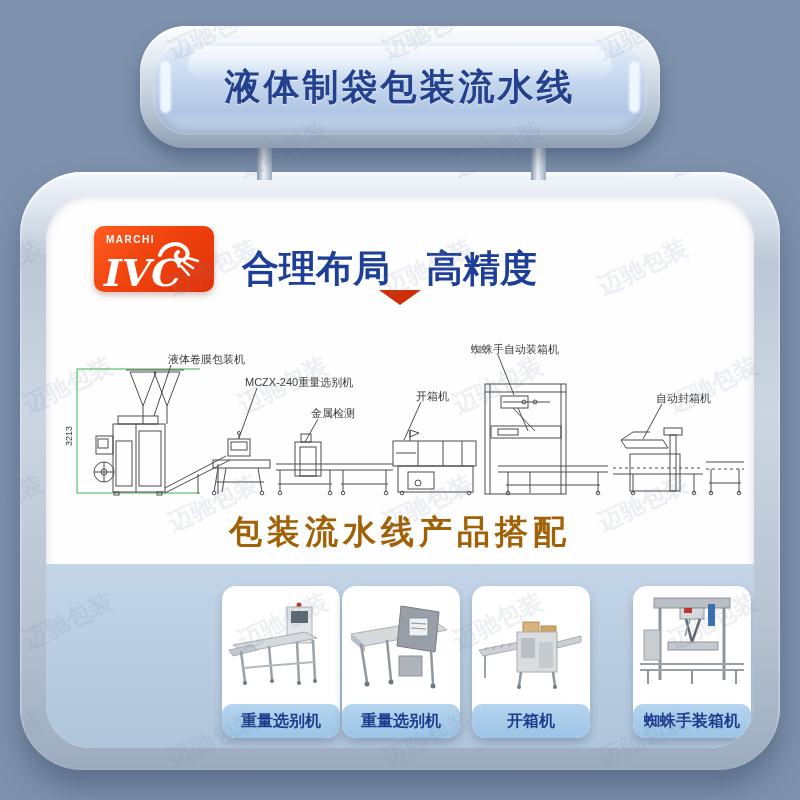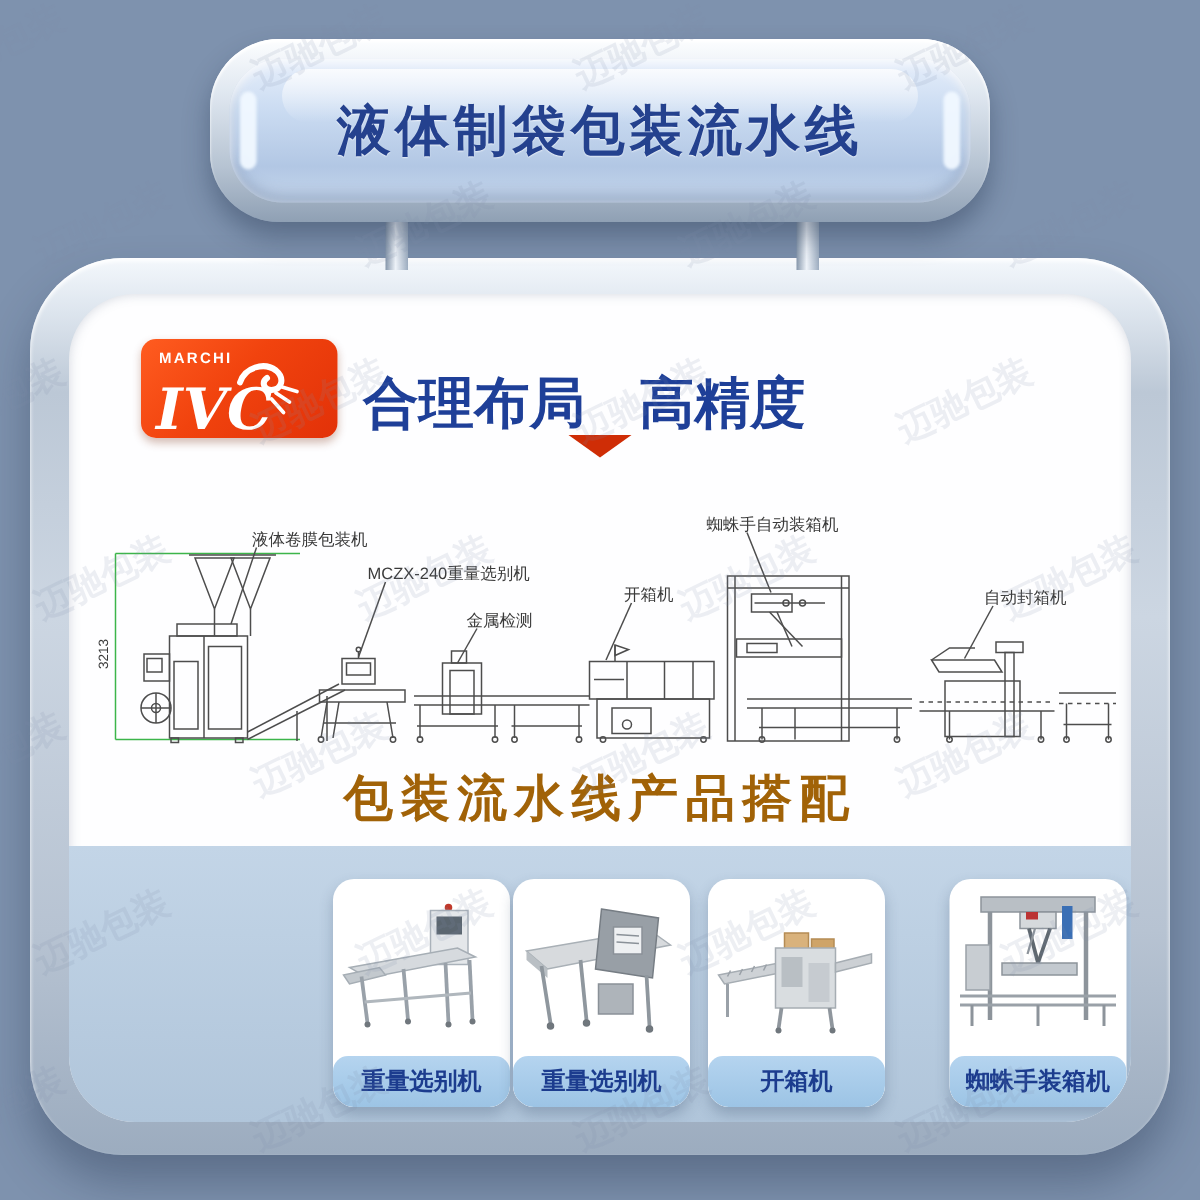--- a/index.html
+++ b/index.html
@@ -36,21 +36,21 @@
        background:linear-gradient(180deg,#f4f8fc 0%,#dde5ee 6%,#bcc8d6 15%,#ccd6e2 40%,#b7c3d2 75%,#9cacbf 100%);
        box-shadow:0 18px 30px rgba(28,44,70,.35), inset 0 2px 3px #fff;z-index:4;}
   .card-inner{position:absolute;left:26px;top:24px;right:26px;bottom:22px;border-radius:44px;
        overflow:hidden;background:#fefeff;box-shadow:inset 0 0 8px rgba(100,115,140,.28);}
   .card-blue{position:absolute;left:0;right:0;top:368px;bottom:0;
        background:linear-gradient(180deg,#c3d5e7,#b0c5da);}
 
   
   .logo{position:absolute;left:48px;top:30px;width:120px;height:66px;border-radius:10px;
        background:linear-gradient(135deg,#ff5c20 0%,#f1430e 45%,#e23108 100%);
-       box-shadow:0 3px 6px rgba(120,40,10,.3);padding-left:11px;}
+       box-shadow:0 3px 6px rgba(120,40,10,.3);}
   .logo-fold{position:absolute;left:50%;top:94px;margin-left:-21px;width:0;height:0;
        border-left:21px solid transparent;border-right:21px solid transparent;
        border-top:15px solid #cf2d06;}
   .logo-brand{position:absolute;left:12px;top:8px;font-size:10px;font-weight:bold;
        letter-spacing:1.5px;color:#fff;}
   .logo-glyph{position:absolute;left:8px;top:16px;}
 
   
   .headline{position:absolute;left:196px;top:48px;display:flex;gap:36px;
        font-size:37px;font-weight:bold;color:#1e3f98;white-space:nowrap;}

